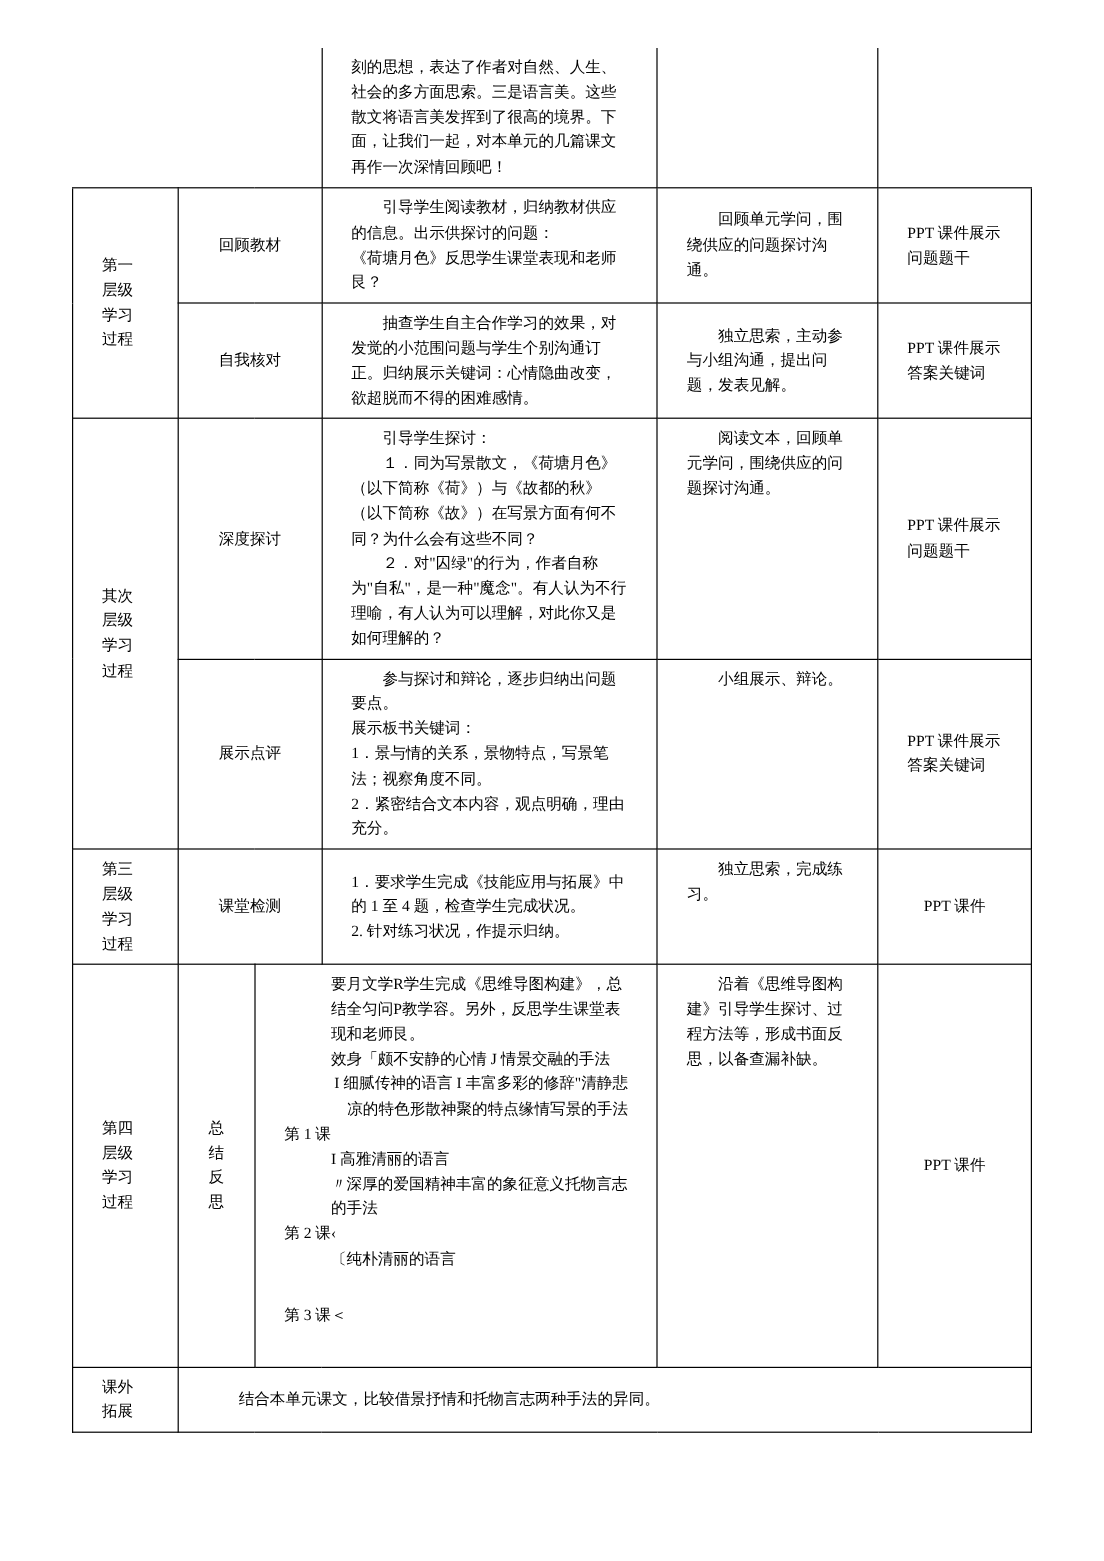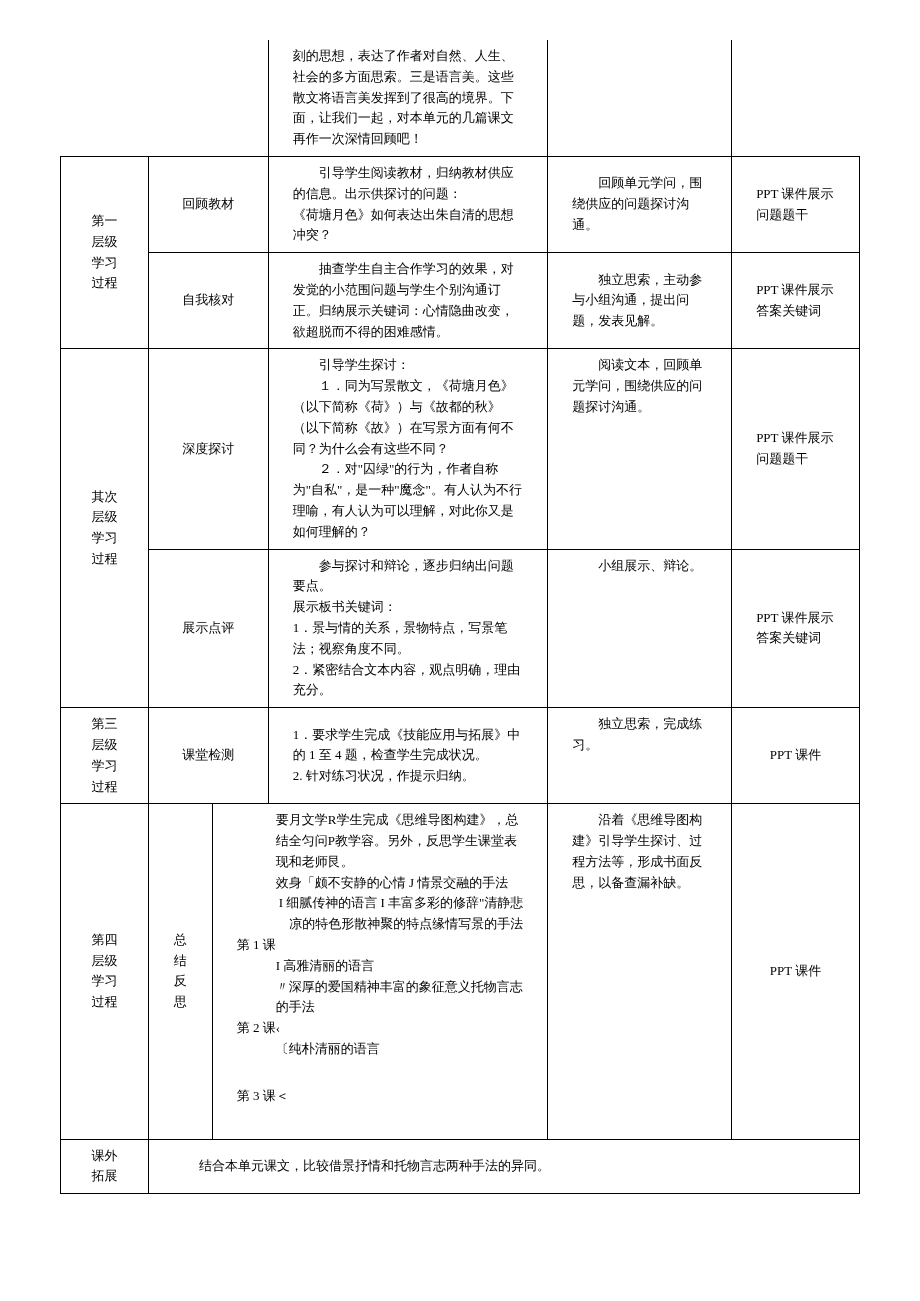--- a/index.html
+++ b/index.html
@@ -17,21 +17,20 @@
     table-layout: fixed;
   }
   td {
     border: 1px solid #000;
     padding: 6px 24px;
     vertical-align: middle;
     font-size: 13px;
     line-height: 1.6;
   }
   td.vertical {
-    text-align: center;
   }
   .indent {
     text-indent: 2em;
   }
   .center {
     text-align: center;
   }
   p { margin: 0; }
 </style>
 </head>
@@ -55,21 +54,21 @@
     </td>
     <td style="border-top:none;"></td>
     <td style="border-top:none;border-right:none;"></td>
   </tr>
 
   <tr>
     <td rowspan="2" class="vertical">第一层级学习过程</td>
     <td colspan="2" class="center">回顾教材</td>
     <td>
       <p class="indent" style="white-space:pre-line;">引导学生阅读教材，归纳教材供应的信息。出示供探讨的问题：
-《荷塘月色》如何表达出朱自清的思想冲突？</p>
+《荷塘月色》反思学生课堂表现和老师艮？</p>
     </td>
     <td>
       <p class="indent">回顾单元学问，围绕供应的问题探讨沟通。</p>
     </td>
     <td>PPT 课件展示问题题干</td>
   </tr>
   <tr>
     <td colspan="2" class="center">自我核对</td>
     <td>
       <p class="indent">抽查学生自主合作学习的效果，对发觉的小范围问题与学生个别沟通订正。归纳展示关键词：心情隐曲改变，欲超脱而不得的困难感情。</p>

